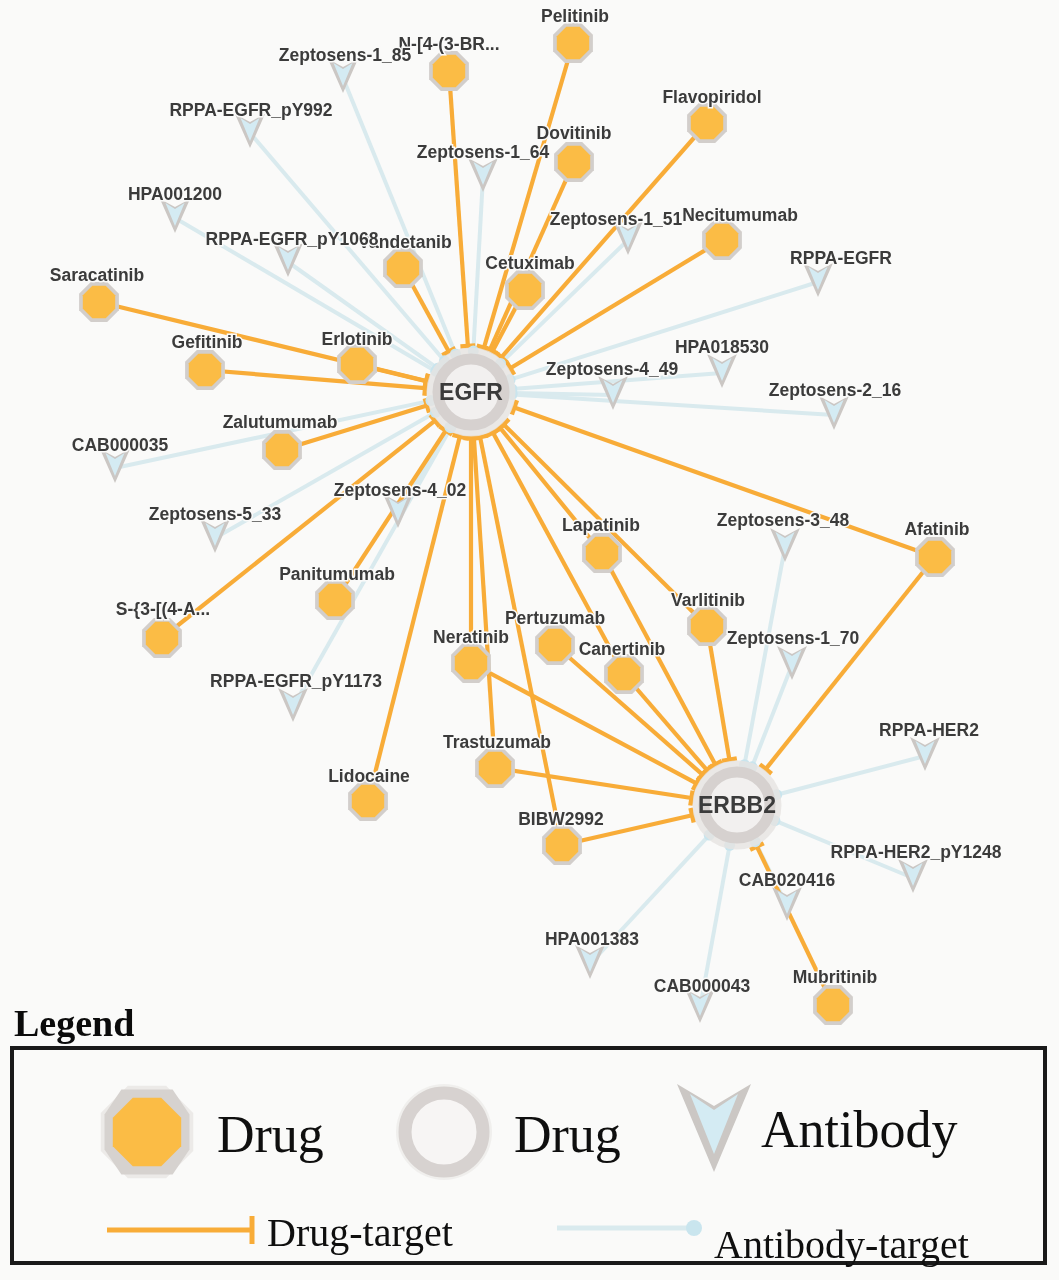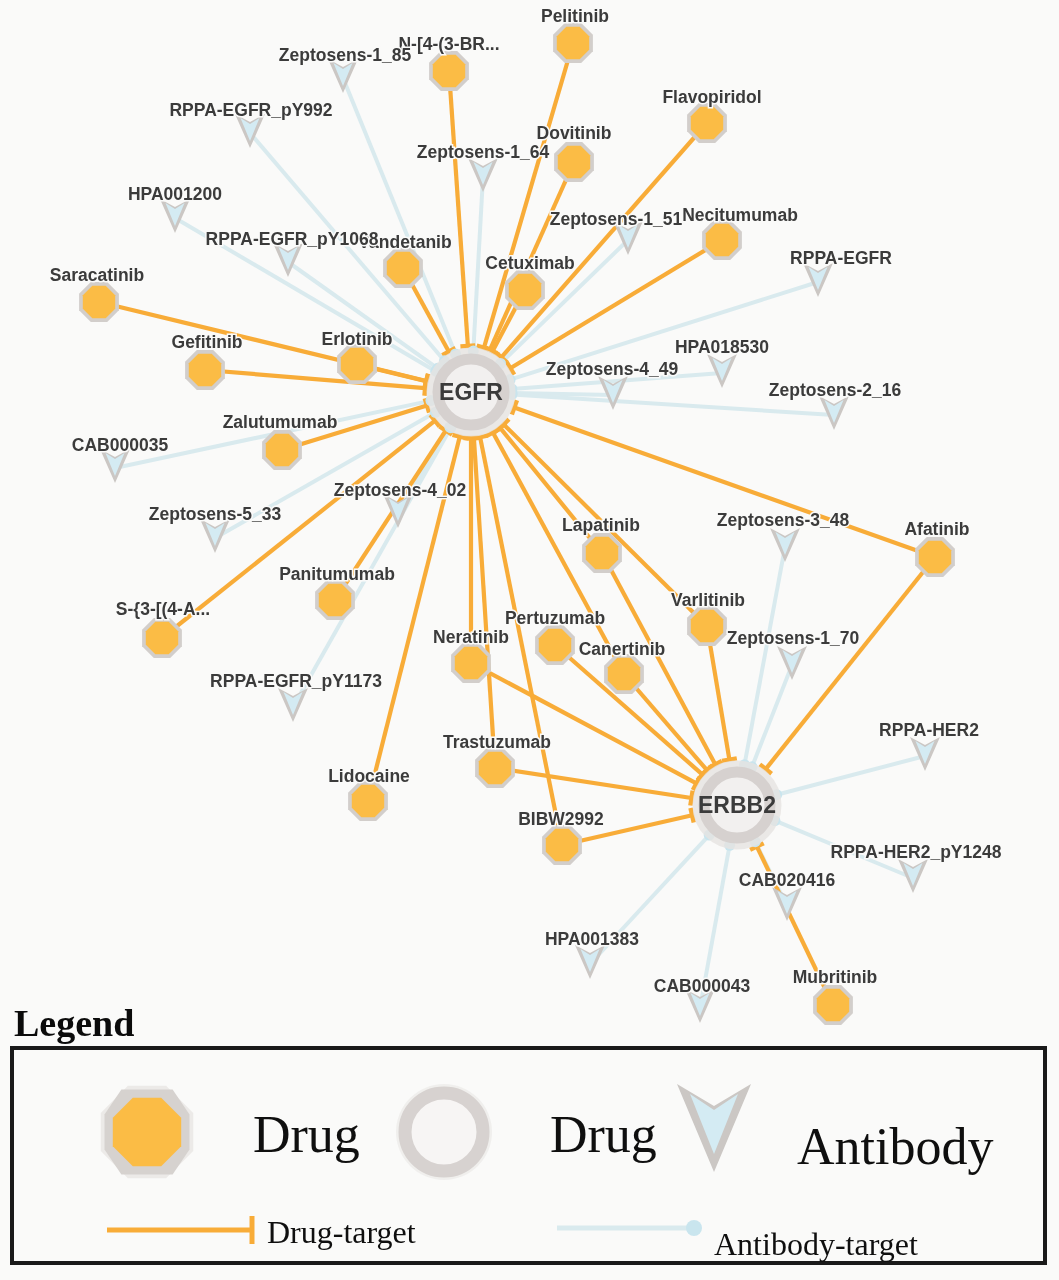--- a/index.html
+++ b/index.html
@@ -15,22 +15,22 @@
   }
   .legend-box{
     position:absolute;left:10px;top:1046px;width:1029px;height:211px;
     border:4px solid #1a1a1a;background:transparent;
   }
   .legend-box svg{position:absolute;left:0;top:0;}
   .lg-label{
     position:absolute;font-family:"Liberation Serif",serif;color:#0f0f0f;
     white-space:nowrap;transform:translateY(-50%);
   }
-  .lg-big{font-size:52px;margin-left:36px;}
-  .lg-small{font-size:32px;}
+  .lg-big{font-size:52px;}
+  .lg-small{font-size:40px;}
 </style>
 </head>
 <body>
 
 <div class="canvas">
 
   <svg id="graph" width="1059" height="1280" viewBox="0 0 1059 1280">
       <g>
         <line x1="343" y1="78" x2="455.5" y2="354.0" stroke="#D9EAEE" stroke-width="4"></line>
         <line x1="250" y1="133" x2="444.4" y2="360.8" stroke="#D9EAEE" stroke-width="4"></line>
@@ -401,17 +401,17 @@
         <line x1="238" y1="166" x2="238" y2="194" stroke="#F8AC38" stroke-width="5"></line>
       </g>
 
       <g>
         <line x1="543" y1="178" x2="680" y2="178" stroke="#D9EAEE" stroke-width="5"></line>
         <circle cx="680" cy="178" r="8" fill="#C9E5EE"></circle>
       </g>
     </svg>
     <div class="lg-label lg-big" style="left:203px;top:84px;">Drug</div>
     <div class="lg-label lg-big" style="left:500px;top:84px;">Drug</div>
-    <div class="lg-label lg-big" style="left:747px;top:96px;">Antibody</div>
+    <div class="lg-label lg-big" style="left:747px;top:79px;">Antibody</div>
     <div class="lg-label lg-small" style="left:253px;top:182px;">Drug-target</div>
     <div class="lg-label lg-small" style="left:700px;top:194px;">Antibody-target</div>
   </div>
 </div>
 
 </body></html>

